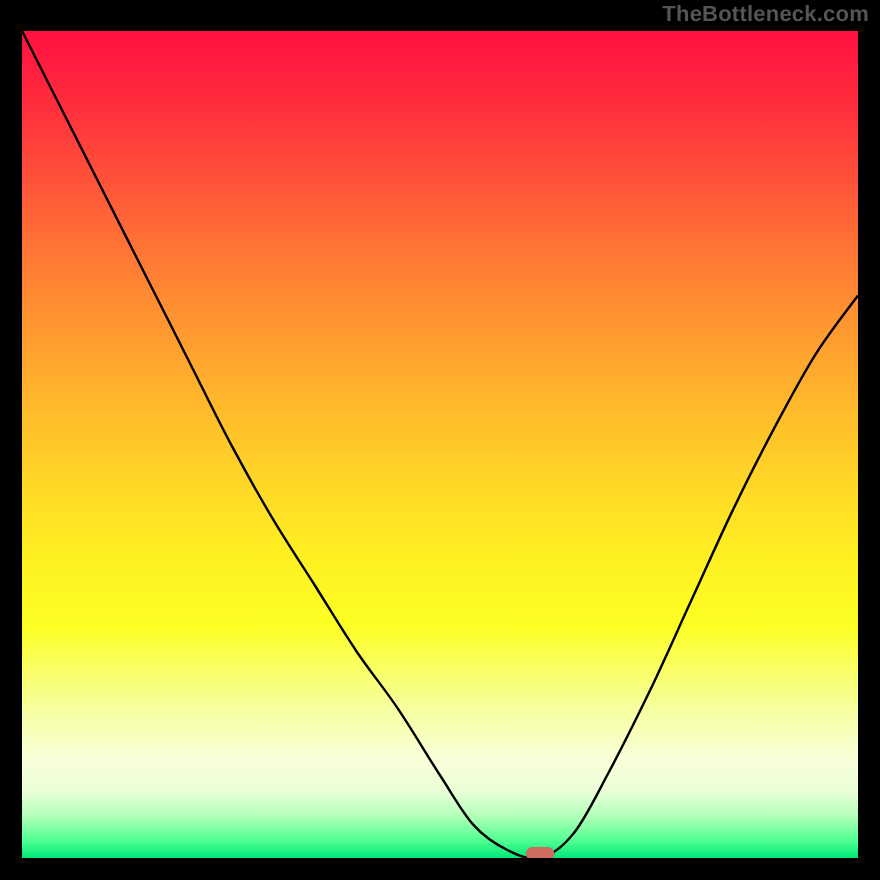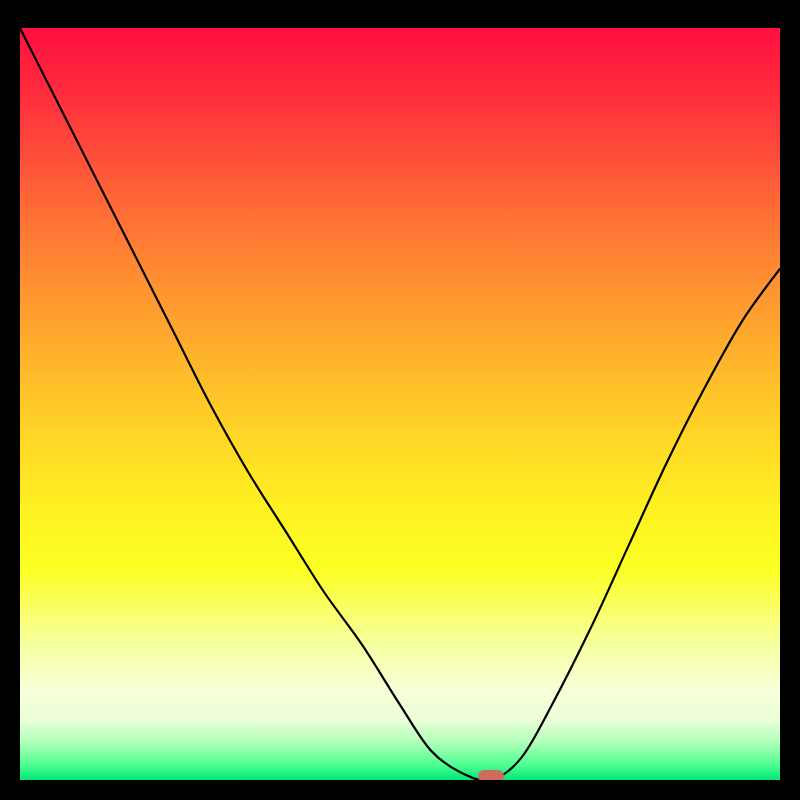--- a/index.html
+++ b/index.html
@@ -69,20 +69,21 @@
     background: #cc6b5e;
     z-index: 4;
     transform: translate(-50%, -50%);
   }
 </style>
 </head>
 <body>
 
 <div class="outer">
 
+  <div class="watermark">TheBottleneck.com</div>
 
   <div class="plot">
     <div class="gradient"></div>
 
     <svg class="curve" viewBox="0 0 760 752" preserveAspectRatio="none">
       <path id="curve-path" d="M 0.0 0.0 C 6.3 12.5, 25.3 50.1, 38.0 75.2 C 50.7 100.3, 63.3 125.3, 76.0 150.4 C 88.7 175.5, 101.3 200.5, 114.0 225.6 C 126.7 250.7, 139.3 275.7, 152.0 300.8 C 164.7 325.9, 177.3 352.2, 190.0 376.0 C 202.7 399.8, 215.3 422.4, 228.0 443.7 C 240.7 465.0, 253.3 483.8, 266.0 503.8 C 278.7 523.9, 291.3 545.2, 304.0 564.0 C 316.7 582.8, 329.3 597.8, 342.0 616.6 C 354.7 635.4, 368.6 659.3, 380.0 676.8 C 391.4 694.3, 400.3 710.6, 410.4 721.9 C 420.5 733.2, 430.7 739.5, 440.8 744.5 C 450.9 749.5, 461.1 754.5, 471.2 752.0 C 481.3 749.5, 491.5 742.0, 501.6 729.4 C 511.7 716.9, 520.6 698.1, 532.0 676.8 C 543.4 655.5, 557.3 627.9, 570.0 601.6 C 582.7 575.3, 595.3 546.5, 608.0 518.9 C 620.7 491.3, 633.3 462.5, 646.0 436.2 C 658.7 409.8, 671.3 384.8, 684.0 361.0 C 696.7 337.1, 709.3 313.3, 722.0 293.3 C 734.7 273.2, 753.7 249.4, 760.0 240.6" fill="none" stroke="#000" stroke-width="2.2"></path>
     </svg>
 
     <div class="marker" id="min-marker" style="left: 471.2px; top: 748px; background: rgb(204, 107, 94);"></div>
   </div>

